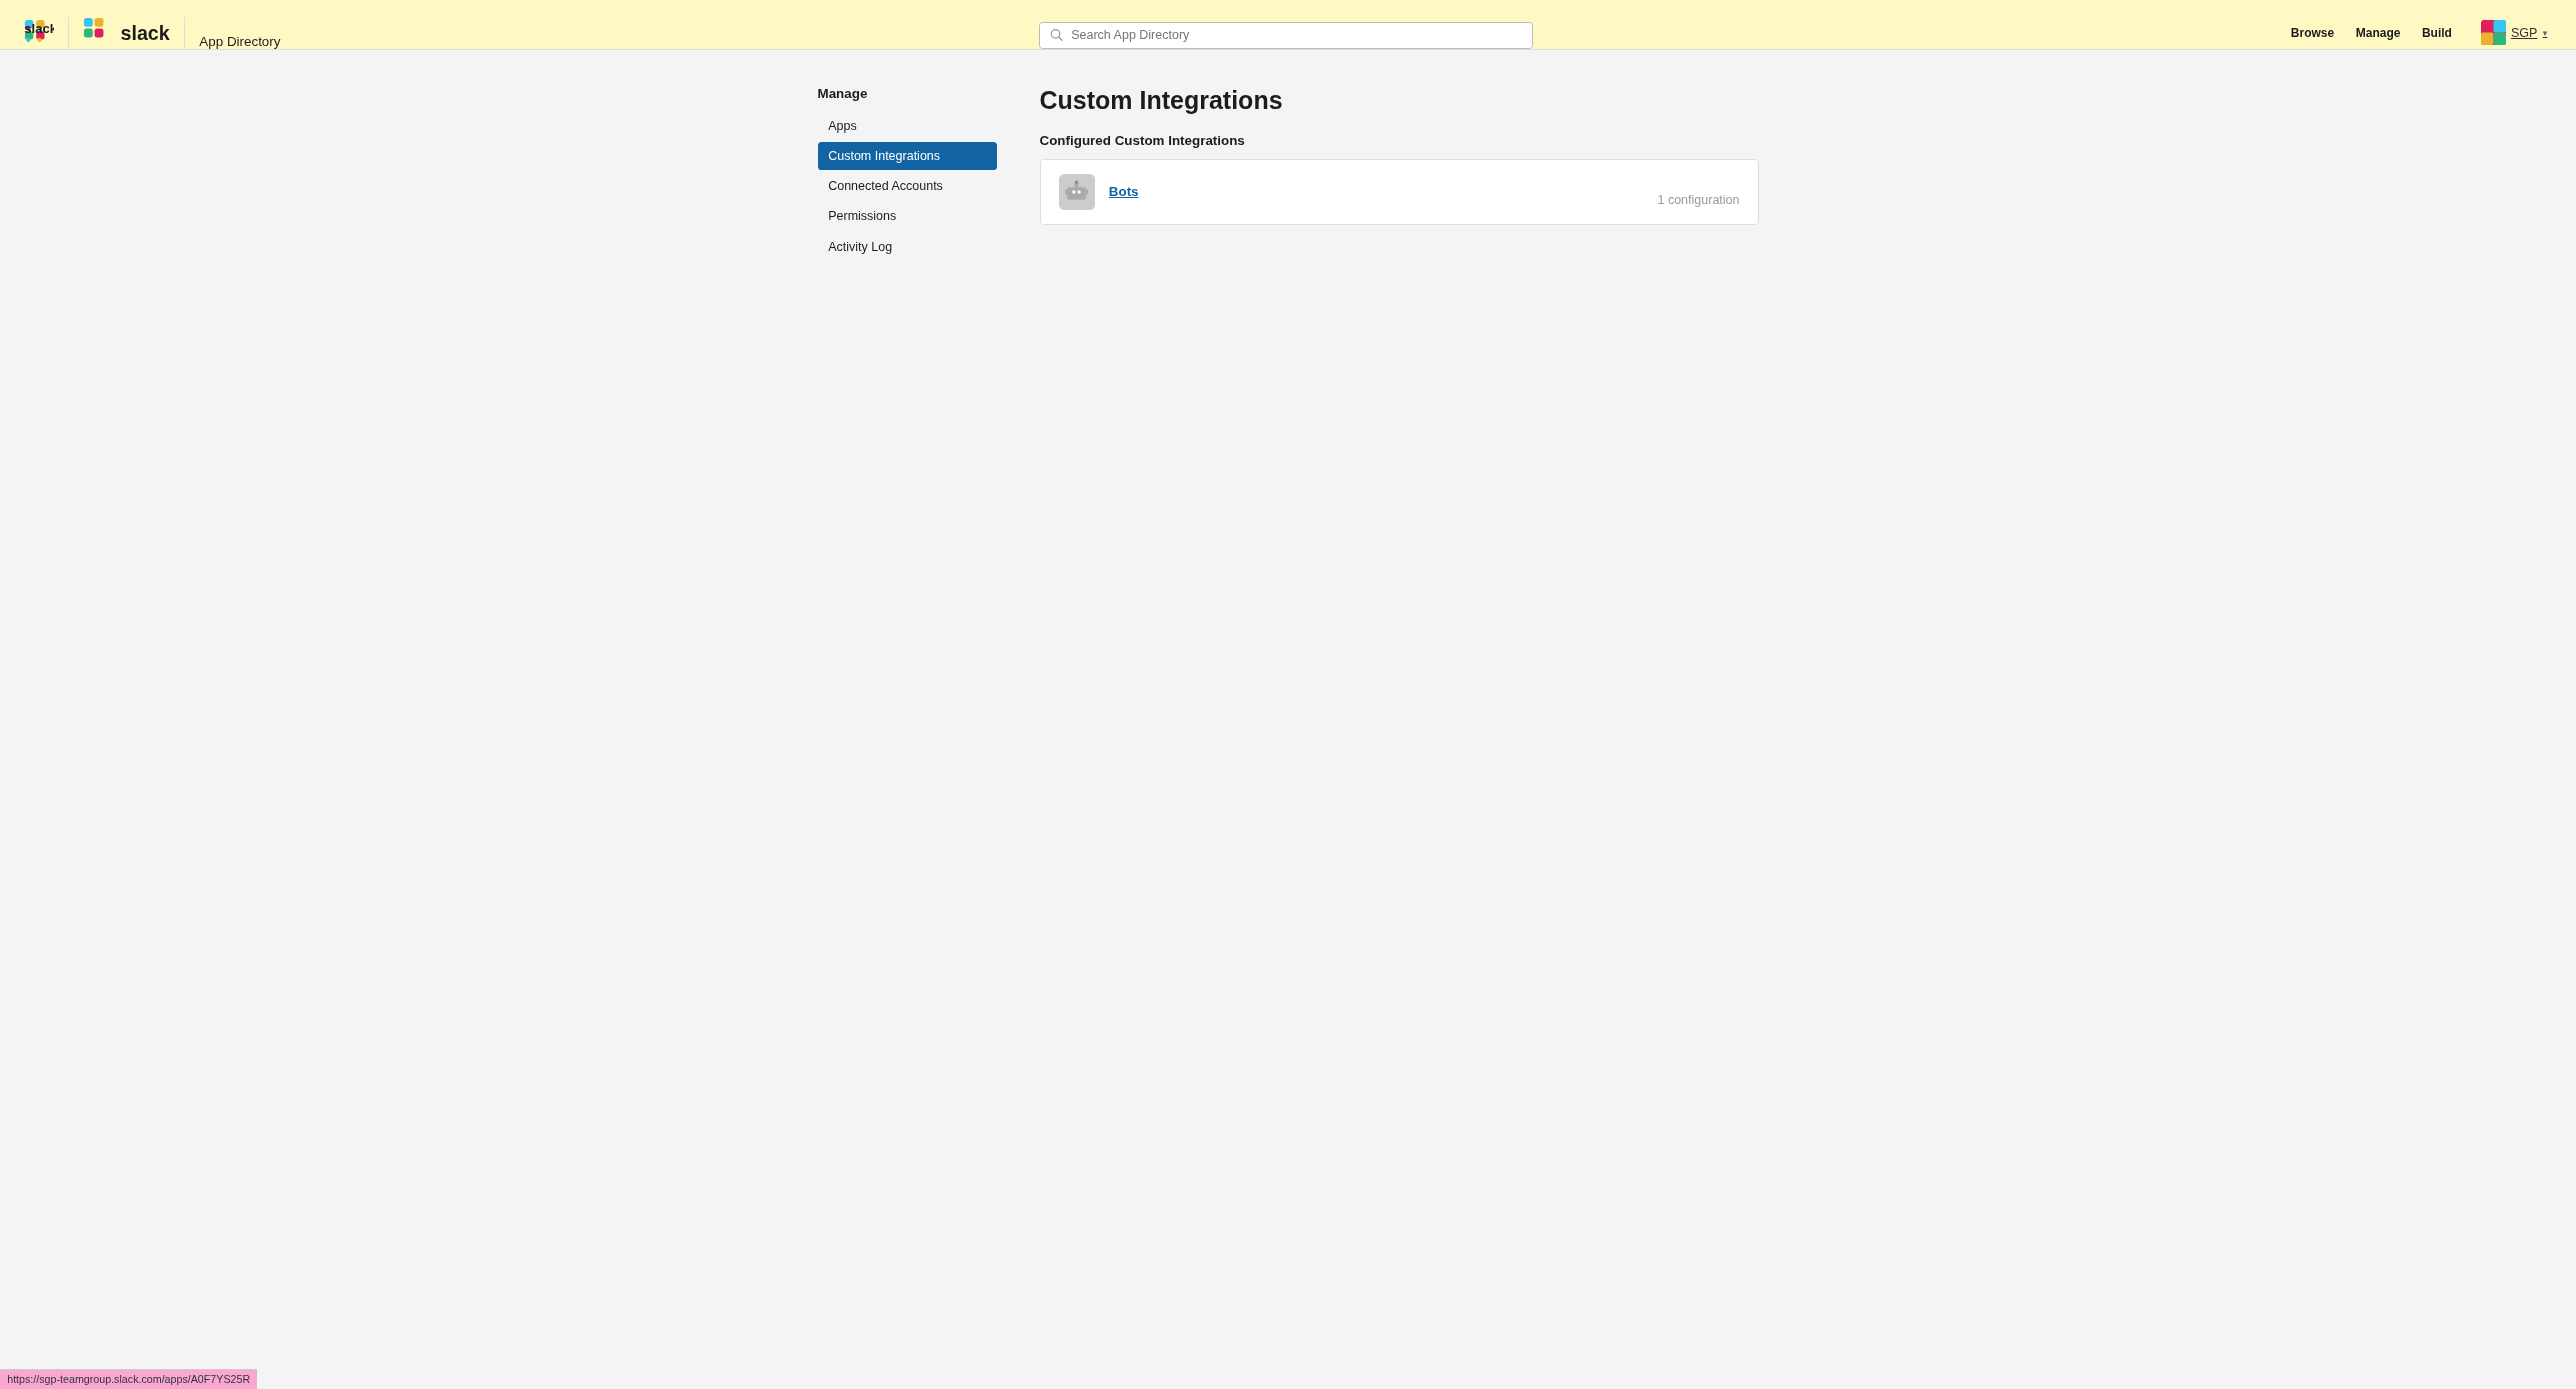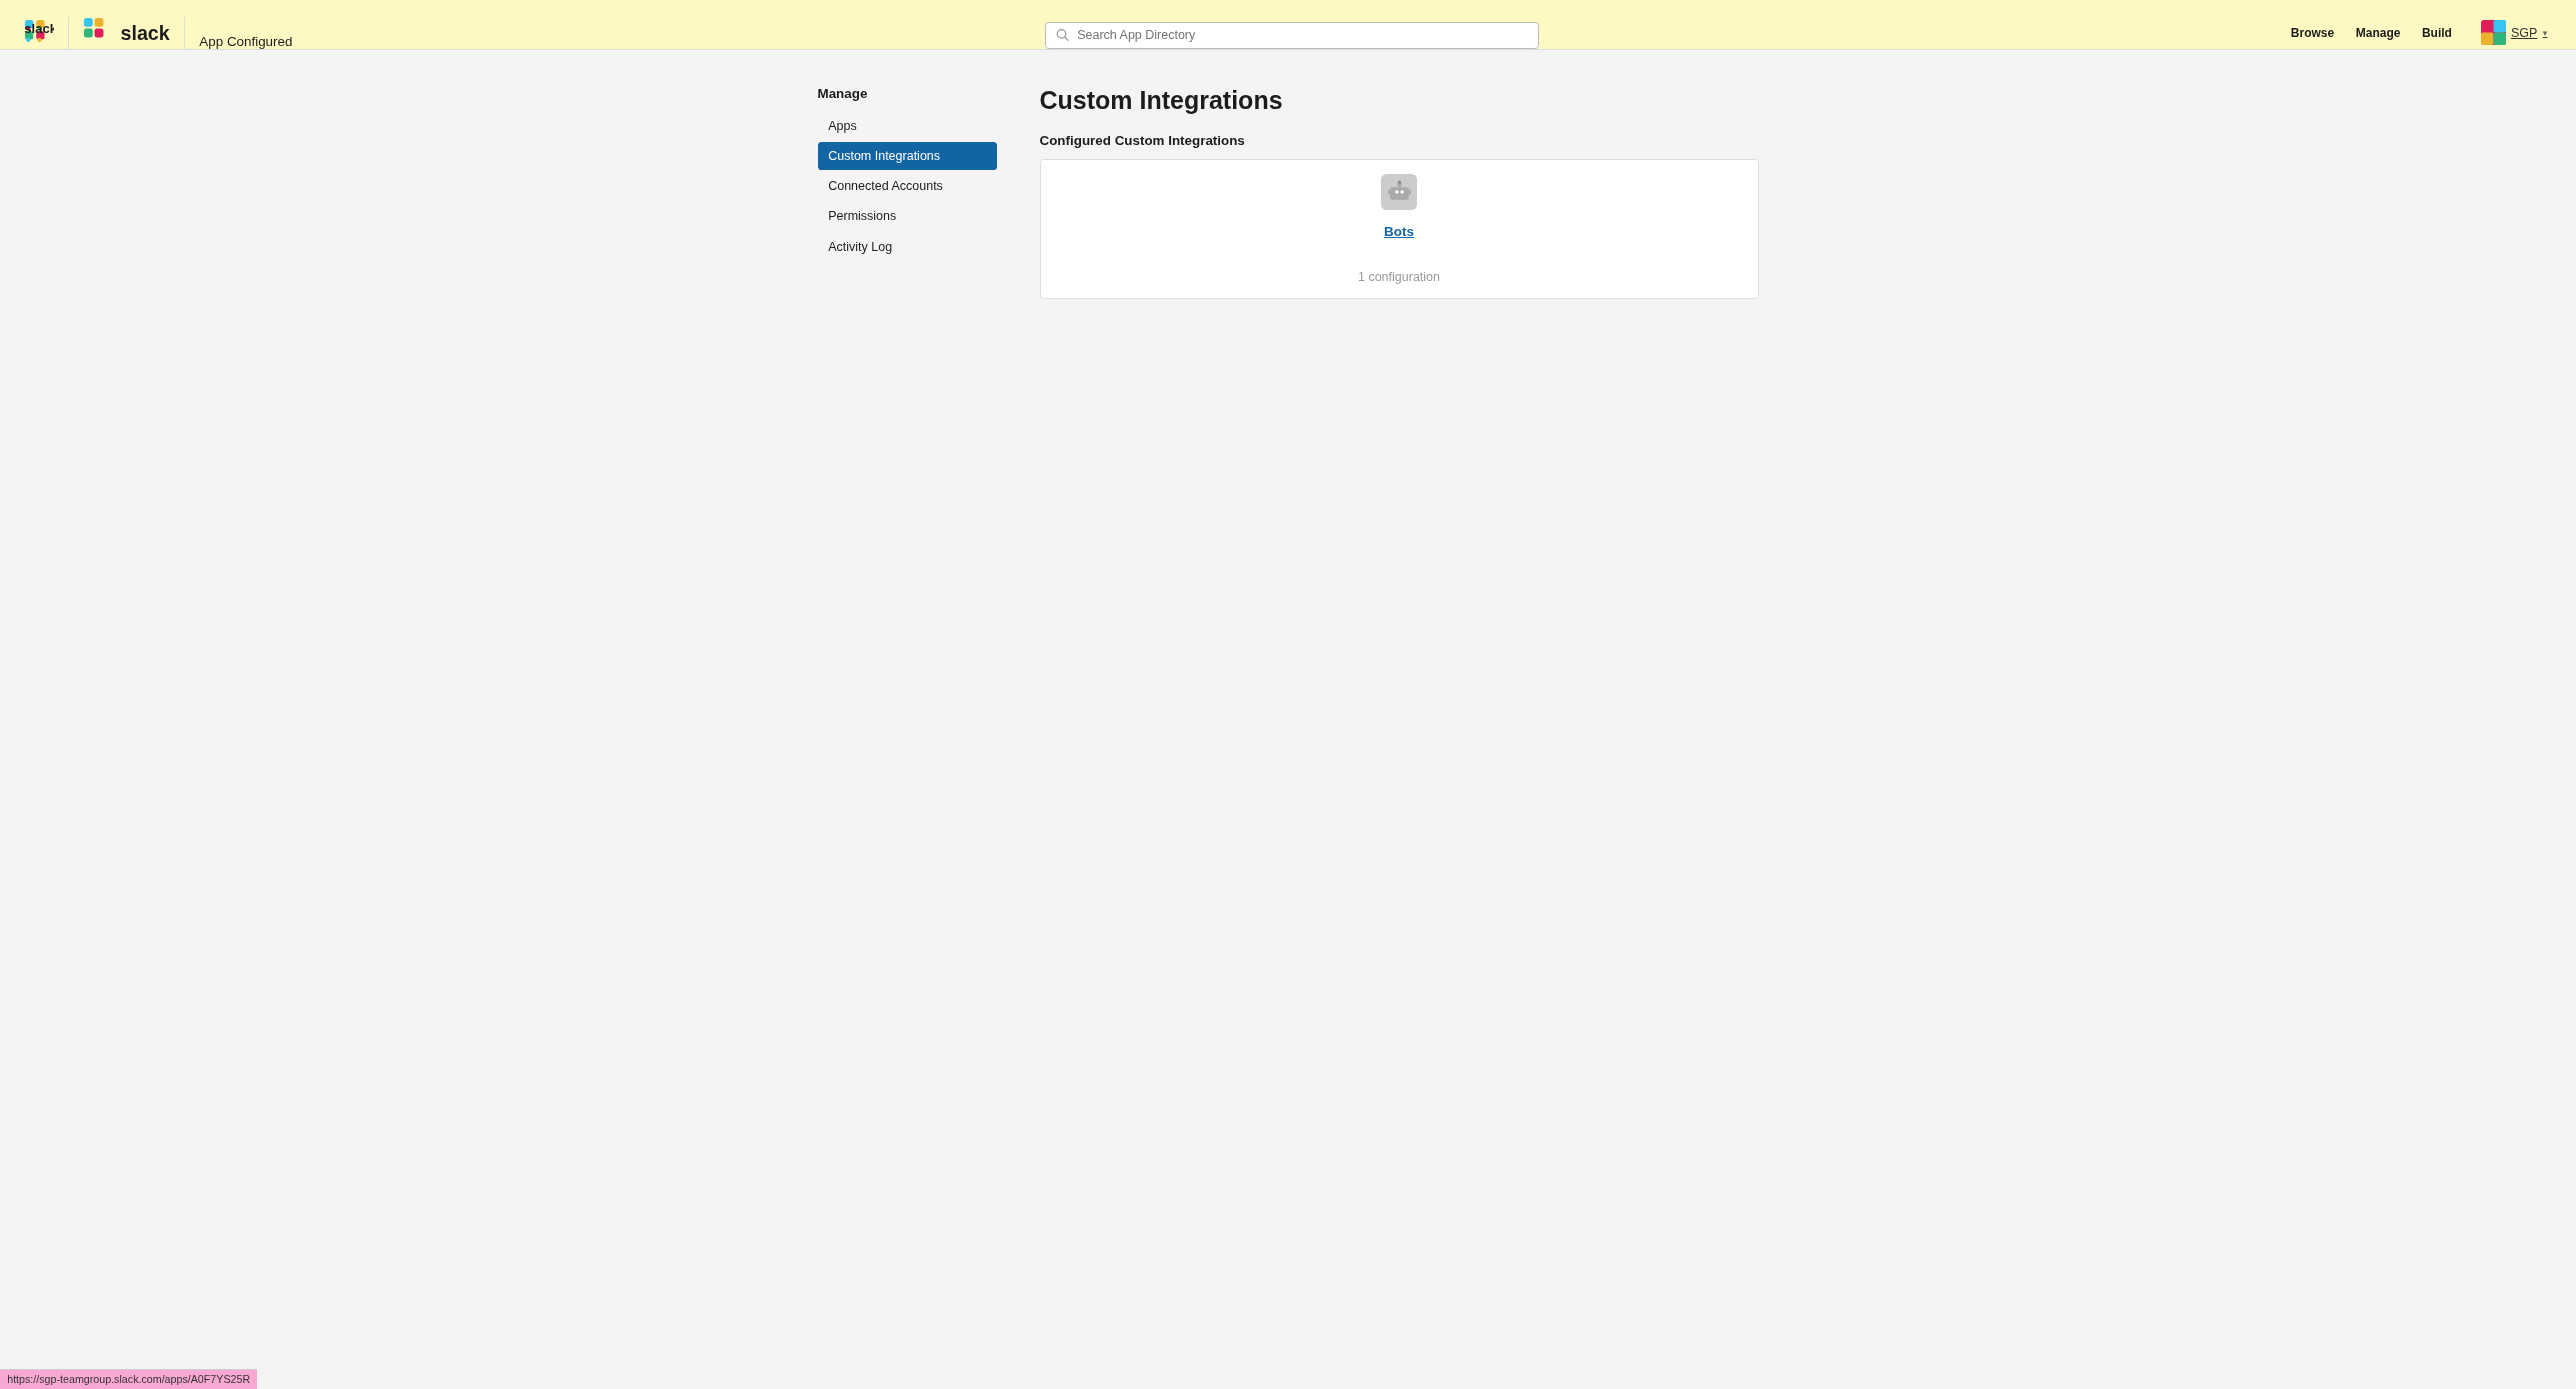--- a/index.html
+++ b/index.html
@@ -152,21 +152,20 @@
 
     
     .integration-card {
       background: #fff;
       border: 0.9px solid #ddd;
       border-radius: 3.6px;
       display: flex;
       align-items: center;
       padding: 14.3px 18px;
       gap: 14.3px;
-      flex-direction: column;
     }
     .bot-icon {
       width: 36px;
       height: 36px;
       background: #ccc;
       border-radius: 5.4px;
       display: flex;
       align-items: center;
       justify-content: center;
       font-size: 18px;
@@ -233,21 +232,21 @@
 
       <rect x="13" y="1" width="10" height="10" rx="3" fill="#ecb22e"></rect>
 
       <rect x="1" y="13" width="10" height="10" rx="3" fill="#2eb67d"></rect>
 
       <rect x="13" y="13" width="10" height="10" rx="3" fill="#e01e5a"></rect>
     </svg>
     <span style="font-size:19.7px;font-weight:800;color:#1d1c1d;margin-left:5.4px;">slack</span>
   </div>
 
-  <span class="header-app-dir">App Configured</span>
+  <span class="header-app-dir">App Directory</span>
 
   <div class="header-search">
     <div class="search-box">
       <svg width="14.3" height="14.3" viewBox="0 0 16 16" fill="none" xmlns="http://www.w3.org/2000/svg">
         <circle cx="6.5" cy="6.5" r="5" stroke="#999" stroke-width="1.5"></circle>
         <line x1="10.5" y1="10.5" x2="14" y2="14" stroke="#999" stroke-width="1.5" stroke-linecap="round"></line>
       </svg>
       <input type="text" placeholder="Search App Directory" style="">
     </div>
   </div>

